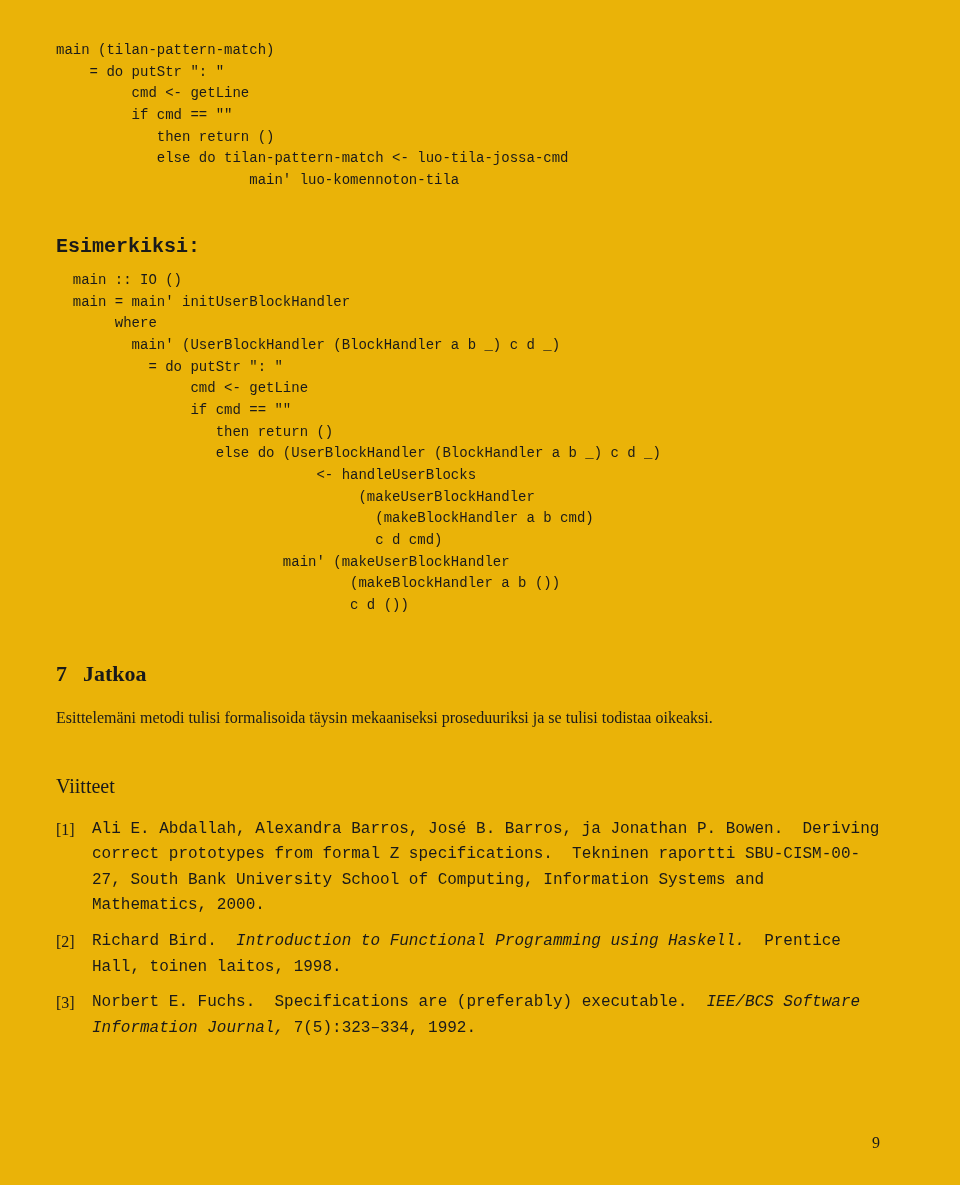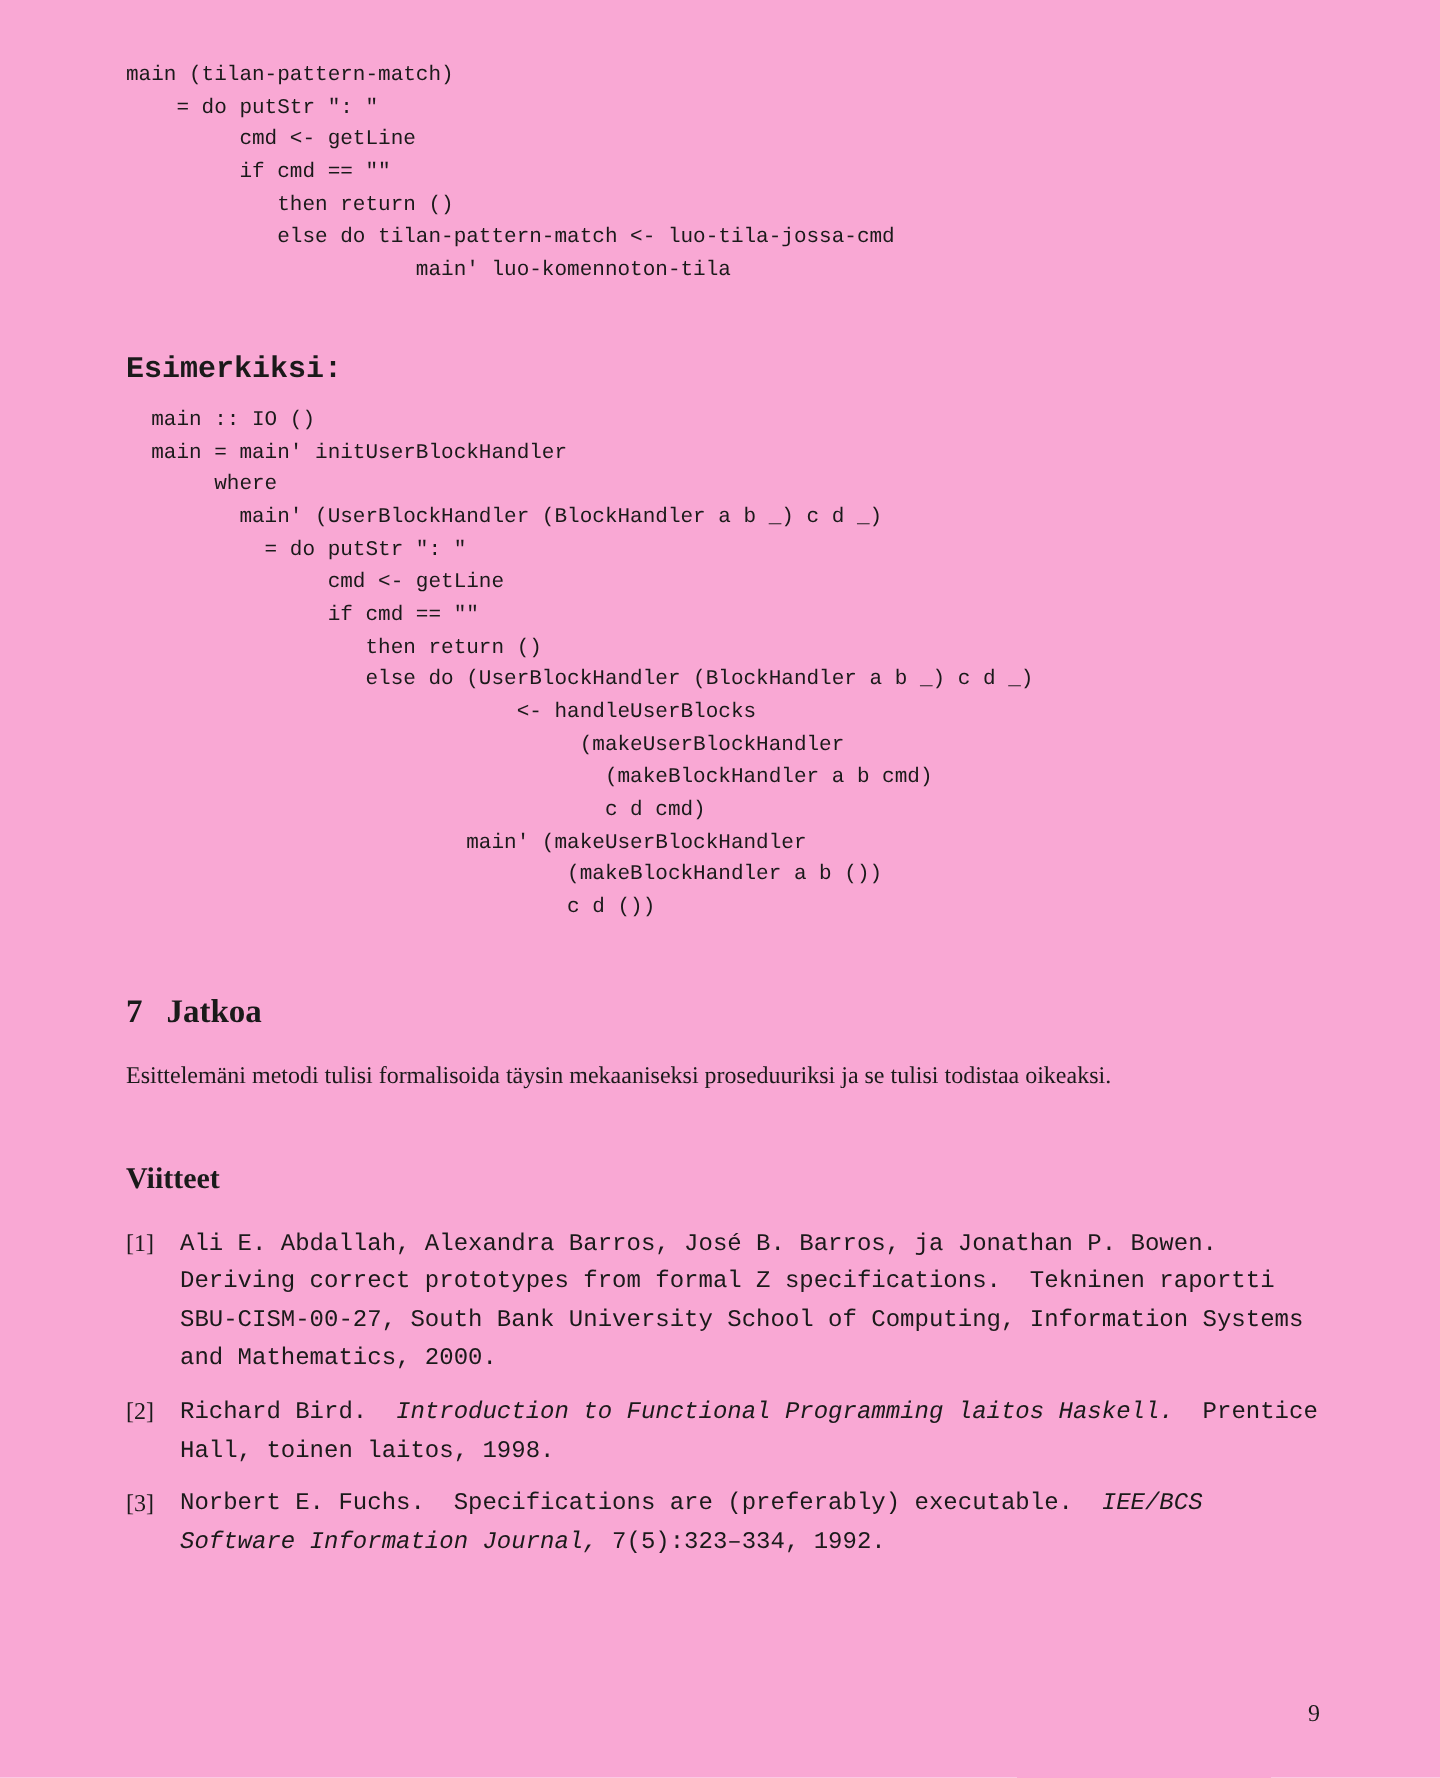--- a/index.html
+++ b/index.html
@@ -12,22 +12,22 @@
       background: #ffffff;
       color: #1a1a1a;
       font-family: 'Times New Roman', Times, serif;
       font-size: 16px;
       line-height: 1.5;
     }
 
     .page {
       width: 960px;
       min-height: 1185px;
-      background: #f9a8d4;
-      padding: 40px 80px 60px 84px;
+      background: #eab308;
+      padding: 40px 80px 60px 56px;
       position: relative;
     }
 
     .code-block {
       font-family: 'Courier New', Courier, monospace;
       font-size: 14px;
       line-height: 1.55;
       color: #1a1a1a;
       margin-bottom: 40px;
       white-space: pre;
@@ -55,21 +55,21 @@
 
     .body-text {
       font-family: 'Times New Roman', Times, serif;
       font-size: 16px;
       line-height: 1.55;
       margin-bottom: 36px;
     }
 
     .references-heading {
       font-size: 20px;
-      font-weight: bold;
+      font-weight: normal;
       margin-top: 40px;
       margin-bottom: 16px;
     }
 
     .references-list {
       font-family: 'Times New Roman', Times, serif;
       font-size: 16px;
       line-height: 1.6;
     }
 
@@ -154,21 +154,21 @@
     <div class="ref-item">
       <span class="ref-number">[1]</span>
       <span class="ref-content">
         Ali E. Abdallah, Alexandra Barros, José B. Barros, ja Jonathan P. Bowen.&nbsp; Deriving correct prototypes from formal Z specifications.&nbsp; Tekninen raportti SBU-CISM-00-27, South Bank University School of Computing, Information Systems and Mathematics, 2000.
       </span>
     </div>
 
     <div class="ref-item">
       <span class="ref-number">[2]</span>
       <span class="ref-content">
-        Richard Bird.&nbsp; <em>Introduction to Functional Programming laitos Haskell.</em>&nbsp; Prentice Hall, toinen laitos, 1998.
+        Richard Bird.&nbsp; <em>Introduction to Functional Programming using Haskell.</em>&nbsp; Prentice Hall, toinen laitos, 1998.
       </span>
     </div>
 
     <div class="ref-item">
       <span class="ref-number">[3]</span>
       <span class="ref-content">
         Norbert E. Fuchs.&nbsp; Specifications are (preferably) executable.&nbsp; <em>IEE/BCS Software Information Journal,</em> 7(5):323–334, 1992.
       </span>
     </div>
 

